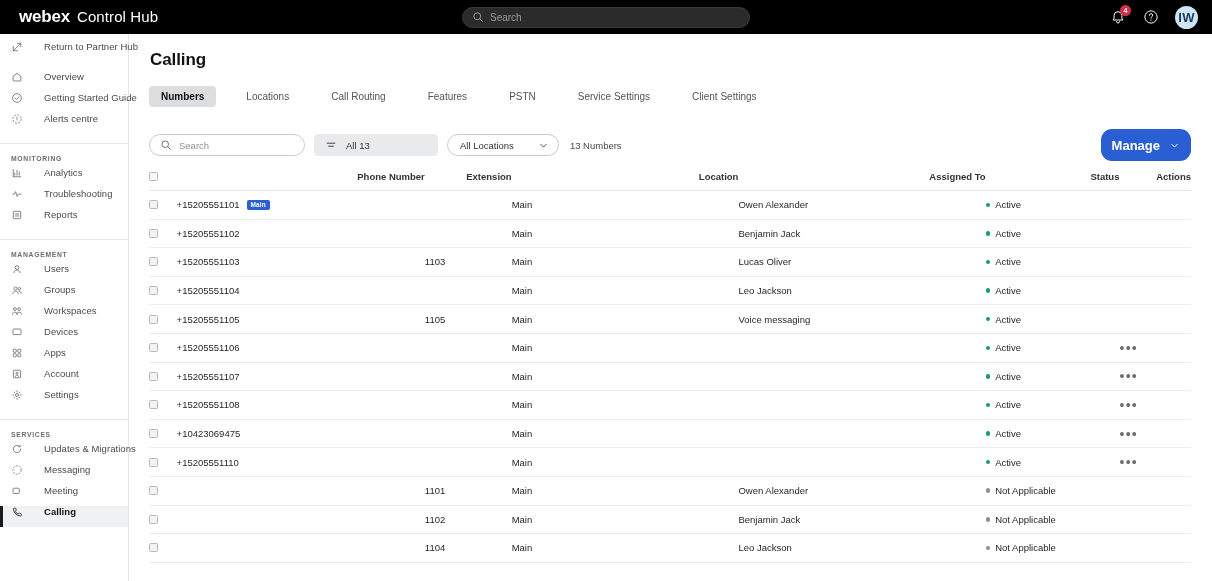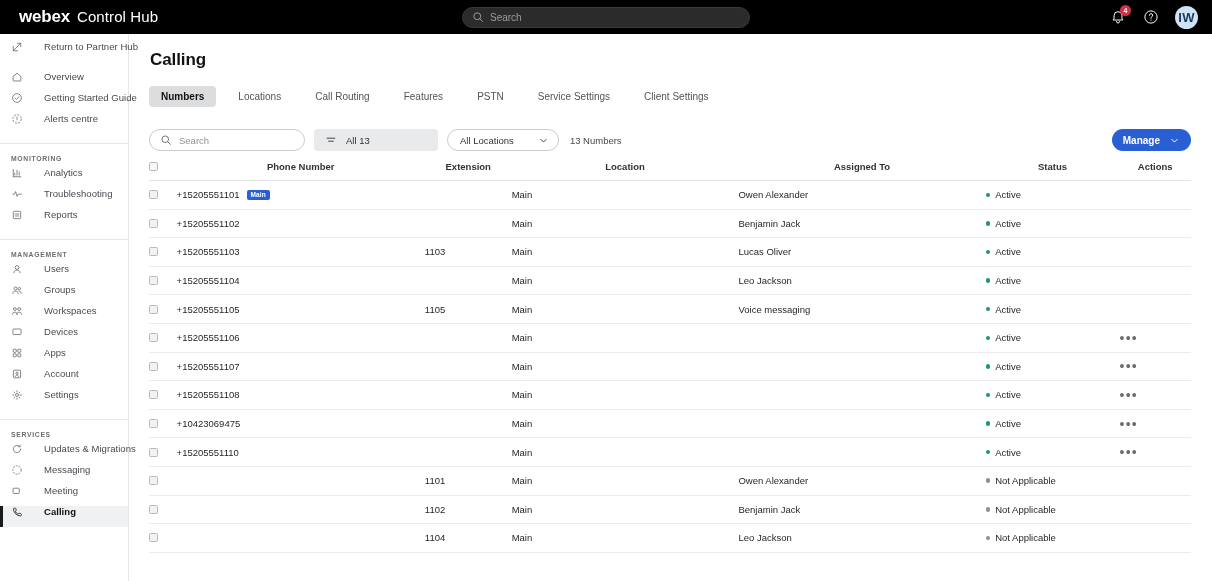--- a/index.html
+++ b/index.html
@@ -81,21 +81,21 @@
   .nav-head {
     font-size: 6.8px; font-weight: 700; letter-spacing: 0.7px;
     color: #6a6d72; padding: 11px 0 5px 11px; text-transform: uppercase;
   }
   .ico { width: 12px; height: 12px; flex: none; display: block; }
 
   
   .main { flex: 1; min-width: 0; background: #fff; padding: 0 21px 0 20px; overflow: hidden; }
   .page-title { font-size: 17px; font-weight: 700; color: #121212; margin: 16px 0 0 1px; letter-spacing: -0.1px; }
 
-  .tabs { display: flex; align-items: center; gap: 10px; margin-top: 16px; }
+  .tabs { display: flex; align-items: center; gap: 18px; margin-top: 16px; }
   .tab {
     font-size: 10px; color: #51545a; padding: 5px 12px; border-radius: 4px;
     cursor: pointer; white-space: nowrap;
   }
   .tab.active { background: #dcdddf; color: #121212; font-weight: 700; }
 
   .toolbar { display: flex; align-items: center; gap: 9px; margin-top: 22px; }
   .searchbox {
     width: 156px; height: 22px; border: 1px solid #c9ccd0; border-radius: 11px;
     display: flex; align-items: center; gap: 7px; padding: 0 10px; background: #fff;
@@ -106,30 +106,30 @@
     display: flex; align-items: center; gap: 9px; padding: 0 11px;
     font-size: 9.5px; color: #303337; cursor: pointer; min-width: 124px;
   }
   .loc-select {
     height: 22px; min-width: 101px; border: 1px solid #c9ccd0; border-radius: 11px;
     display: flex; align-items: center; justify-content: flex-start; gap: 24px;
     padding: 0 9px 0 12px; font-size: 9.5px; color: #303337; cursor: pointer;
   }
   .count-text { font-size: 9.5px; color: #45484d; margin-left: 2px; }
   .manage-btn {
-    margin-left: auto; height: 22px; min-width: 78px;
+    margin-left: auto; height: 32px; min-width: 78px;
     background: #2a5fd4; color: #fff; border-radius: 11px;
     display: flex; align-items: center; justify-content: center; gap: 9px;
-    font-size: 10px; font-weight: 600; cursor: pointer; padding: 0 11px;
+    font-size: 13px; font-weight: 600; cursor: pointer; padding: 0 11px;
   }
 
   
   table.numbers { width: 100%; border-collapse: collapse; margin-top: 10px; table-layout: fixed; }
   table.numbers thead th {
-    text-align: center; font-size: 9.5px; font-weight: 700; color: #303337;
+    text-align: right; font-size: 9.5px; font-weight: 700; color: #303337;
     padding: 0 0 8px 0; border-bottom: 1px solid #e2e3e5; margin-top: 28px;
   }
   .c-chk   { width: 27px; }
   .c-phone { width: 243px; }
   .c-ext   { width: 85px; }
   .c-loc   { width: 222px; }
   .c-asg   { width: 242px; }
   .c-sts   { width: 131px; }
   .c-act   { width: 70px; }
 

